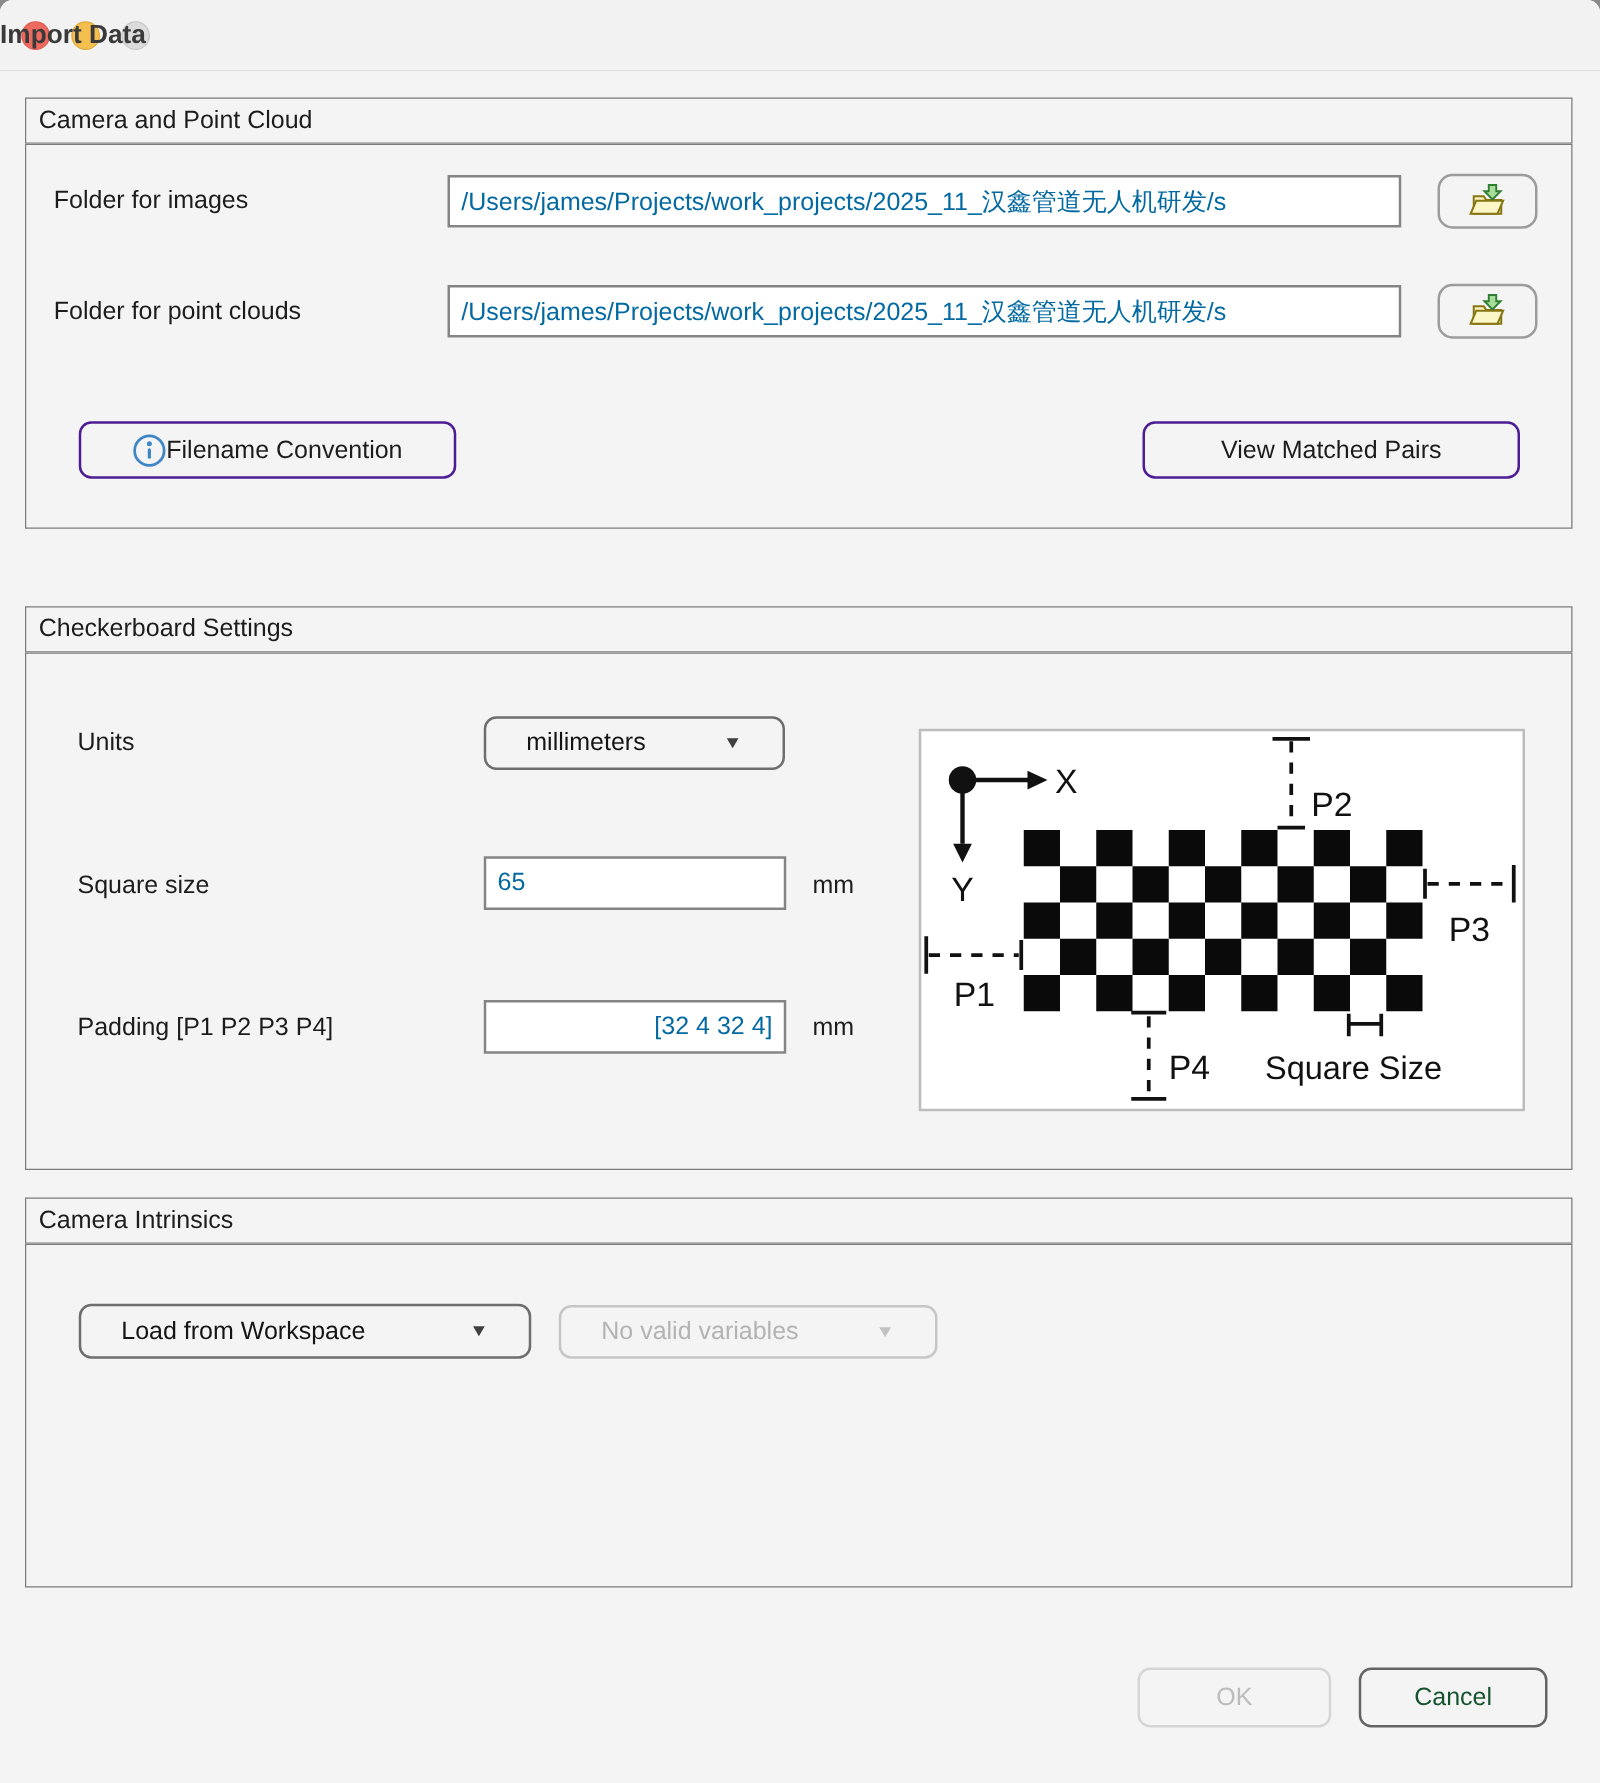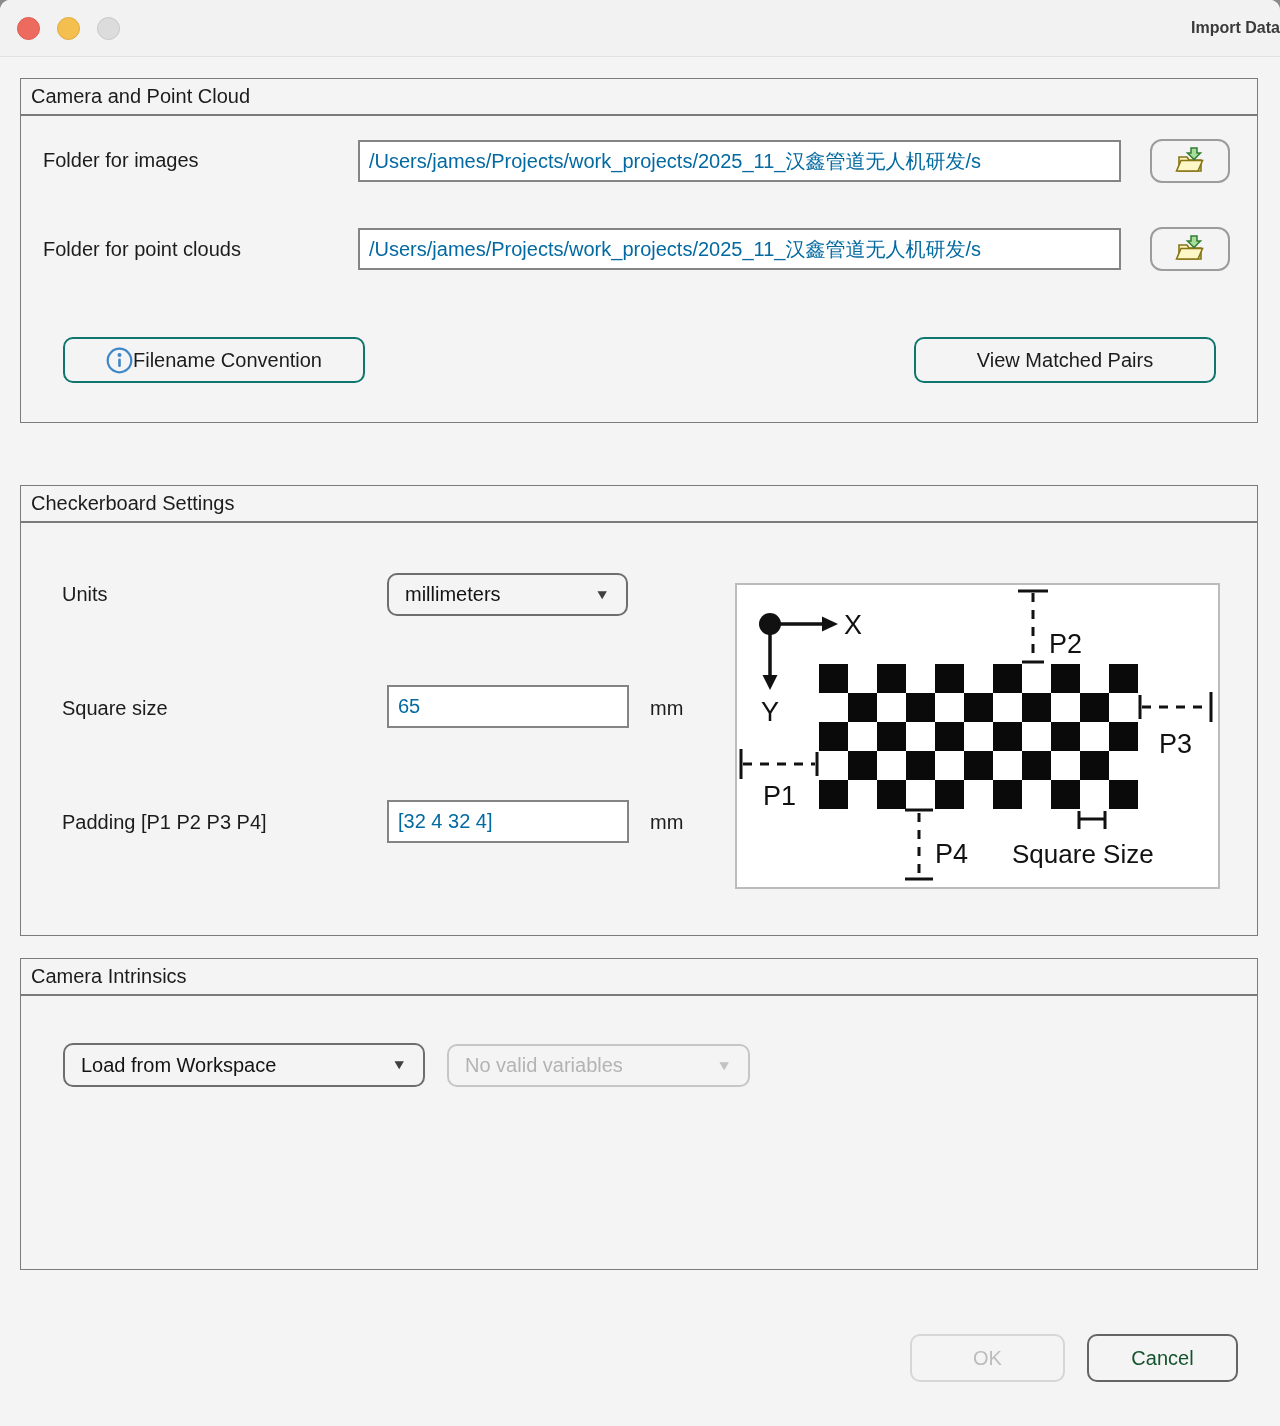--- a/index.html
+++ b/index.html
@@ -16,22 +16,22 @@
     overflow: hidden;
   }
   
   .titlebar {
     position: absolute; left: 0; top: 0; width: 100%; height: 56px;
     background: #f3f2f2;
     border-bottom: 1px solid #e3e2e2;
   }
   .title-text {
     position: absolute; left: 0; right: 0; top: 0; height: 56px;
-    line-height: 56px; text-align: right;
-    font-size: 16px; font-weight: bold; color: #3a3a3a;
+    line-height: 56px; text-align: left;
+    font-size: 21px; font-weight: bold; color: #3a3a3a;
   }
   .traffic { position: absolute; top: 17px; width: 21px; height: 21px; border-radius: 50%; }
   .t-red    { left: 17px;  background: #ec6a5e; border: 1px solid #e05a50; }
   .t-yellow { left: 57px;  background: #f4bf4f; border: 1px solid #e0ab39; }
   .t-gray   { left: 97px;  background: #dcdcdc; border: 1px solid #c8c8c8; }
 
   
   .group { position: absolute; left: 20px; width: 1238px; }
   .group-title {
     box-sizing: border-box;
@@ -53,34 +53,34 @@
   .txt {
     position: absolute; box-sizing: border-box;
     border: 2px solid #848484; background: #ffffff;
     font-family: inherit; font-size: 20px; color: #0369a1;
     padding: 0 9px; outline: none; border-radius: 0;
   }
   .btn {
     position: absolute; box-sizing: border-box;
     display: flex; align-items: center; justify-content: center; 
     background: #f5f4f4;
-    border: 2px solid #0f766e; border-radius: 10px;
+    border: 2px solid #4c1d95; border-radius: 10px;
     font-size: 20px; color: #1c1c1c;
     cursor: pointer;
   }
   .btn-icon { border-radius: 12px; border-color: #9c9c9c; }
   .btn-disabled { border-color: #d7d6d6; color: #bdbcbc; cursor: default; }
   .btn-cancel { border-color: #646464; color: #14532d; }
   .dropdown {
     position: absolute; box-sizing: border-box;
     background: #f5f4f4;
     border: 2px solid #6e6e6e; border-radius: 10px;
     font-size: 20px; color: #141414;
     display: flex; align-items: center;
-    padding: 0 16px; cursor: pointer;
+    padding: 0 32px; cursor: pointer;
   }
   .dropdown .dd-arrow {
     margin-left: auto; font-size: 16px; color: #3f3f3f;
     transform: scaleY(0.85);
   }
   .dd-disabled { border-color: #c7c6c6; color: #b4b3b3; cursor: default; }
   .dd-disabled .dd-arrow { color: #c3c2c2; }
 
   
   .diagram-panel {
@@ -150,21 +150,21 @@
       <div class="dropdown" style="left:366px; top:50px; width:241px; height:43px;">
         <span>millimeters</span>
         <span class="dd-arrow">▼</span>
       </div>
 
       <div class="lbl" style="left:41px; top:174px;">Square size</div>
       <input class="txt" style="left: 366px; top: 162px; width: 242px; height: 43px;" value="65">
       <div class="lbl" style="left:629px; top:174px;">mm</div>
 
       <div class="lbl" style="left:41px; top:288px;">Padding [P1 P2 P3 P4]</div>
-      <input class="txt" style="left: 366px; top: 277px; width: 242px; height: 43px;" value="[32 4 32 4]">
+      <input class="txt" style="left: 366px; top: 277px; width: 242px; height: 43px; text-align: right;" value="[32 4 32 4]">
       <div class="lbl" style="left:629px; top:288px;">mm</div>
 
       <div class="diagram-panel" style="left:714px; top:60px; width:481px; height:302px;">
         <svg width="477" height="298" viewBox="0 0 477 298">
 
           <circle cx="33" cy="39" r="11" fill="#111"></circle>
           <line x1="33" y1="39" x2="86" y2="39" stroke="#111" stroke-width="3.5"></line>
           <polygon points="101,39 85,31.5 85,46.5" fill="#111"></polygon>
           <text x="107" y="49" font-size="27">X</text>
           <line x1="33" y1="39" x2="33" y2="90" stroke="#111" stroke-width="3.5"></line>

